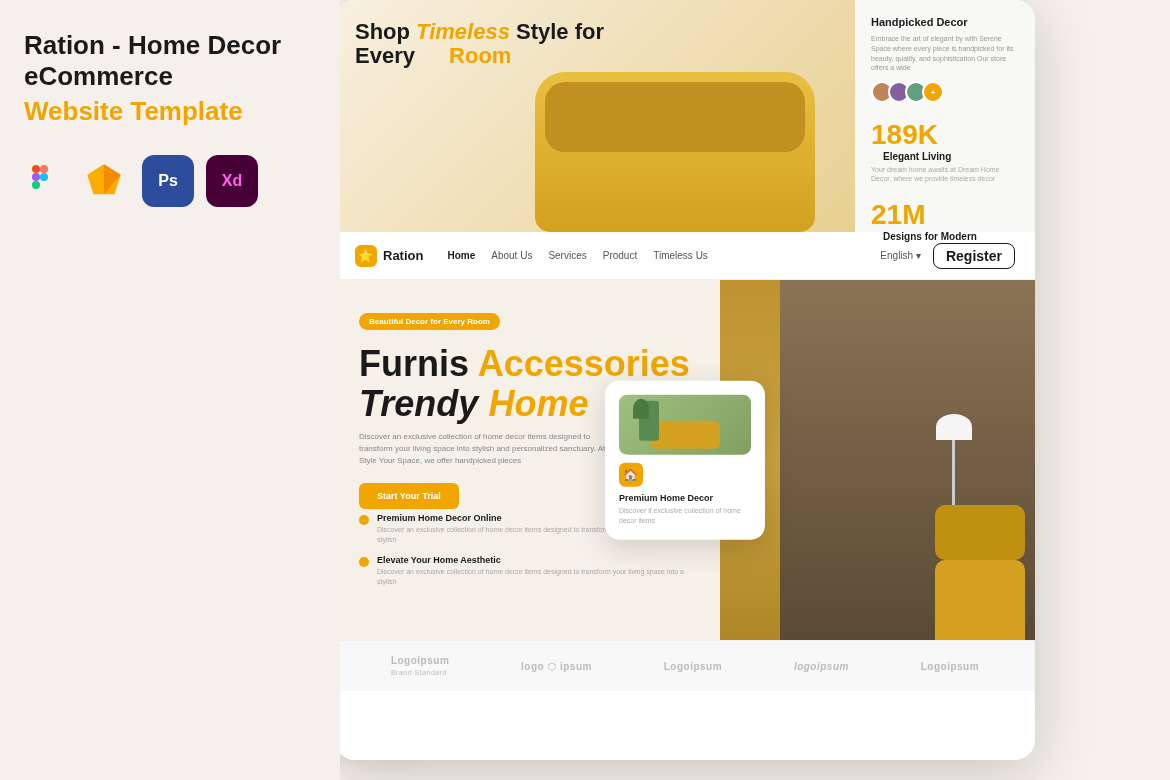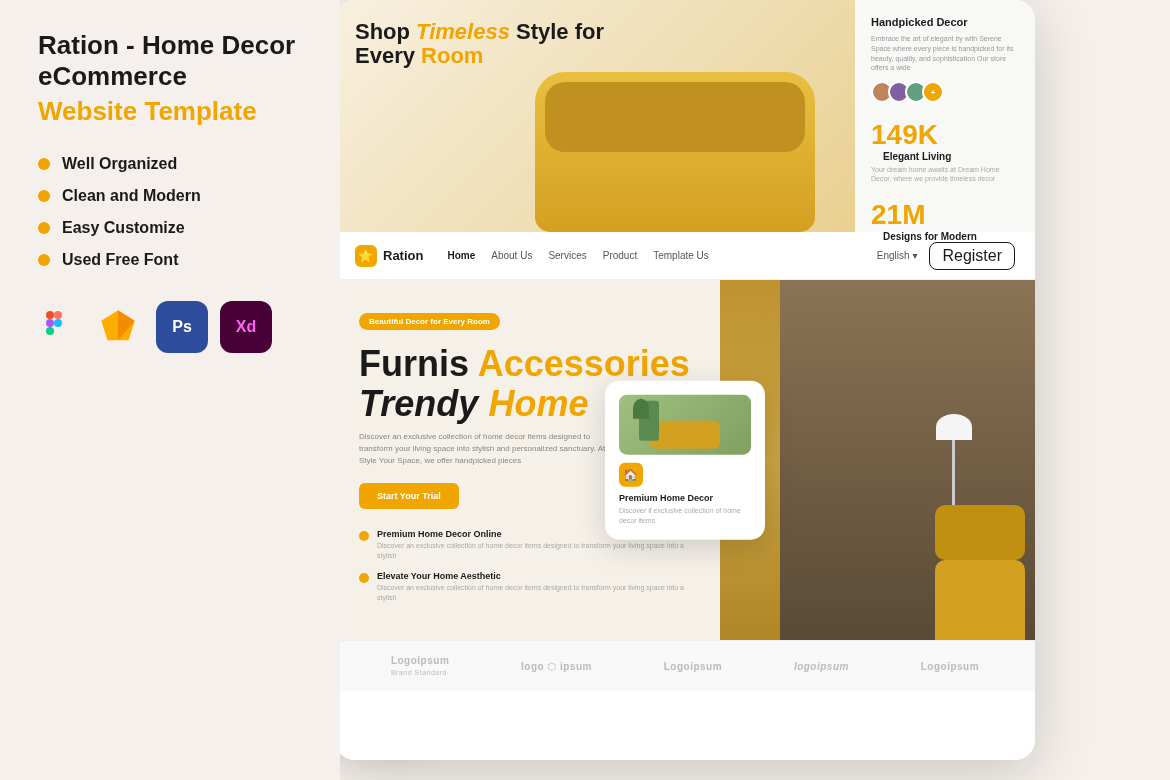--- a/index.html
+++ b/index.html
@@ -12,21 +12,21 @@
       position: relative;
     }
 
     
     .left-panel {
       position: absolute;
       left: 0; top: 0;
       width: 340px;
       height: 780px;
       background: #f5f0eb;
-      padding: 30px 38px;
+      padding: 30px 24px;
       z-index: 10;
     }
 
     .main-title {
       font-size: 26px;
       font-weight: 800;
       color: #1a1a1a;
       line-height: 1.2;
       margin-bottom: 4px;
     }
@@ -384,22 +384,22 @@
 
     .nav-lang {
       font-size: 10px;
       color: #555;
     }
 
     .nav-register {
       border: 1.5px solid #1a1a1a;
       border-radius: 8px;
       padding: 4px 12px;
-      font-size: 16px;
-      font-weight: 400;
+      font-size: 14px;
+      font-weight: 700;
       color: #1a1a1a;
     }
 
     
     .front-hero {
       position: relative;
       height: 360px;
       overflow: hidden;
     }
 
@@ -443,21 +443,21 @@
     }
 
     .hero-cta {
       display: inline-block;
       background: #f0a500;
       color: #fff;
       font-size: 9px;
       font-weight: 700;
       padding: 8px 18px;
       border-radius: 6px;
-      margin-bottom: 20px;
+      margin-bottom: 4px;
     }
 
     .hero-features {
       display: flex;
       flex-direction: column;
       gap: 10px;
     }
 
     .hero-feature {
       display: flex;
@@ -657,38 +657,20 @@
   </style>
 </head>
 <body>
 
 <div class="left-panel">
   <div>
     <div class="main-title">Ration - Home Decor eCommerce</div>
     <div class="main-subtitle">Website Template</div>
   </div>
 
-  <ul class="features-list">
-    <li>
-      <span class="bullet"></span>
-      <span>Well Organized</span>
-    </li>
-    <li>
-      <span class="bullet"></span>
-      <span>Clean and Modern</span>
-    </li>
-    <li>
-      <span class="bullet"></span>
-      <span>Easy Customize</span>
-    </li>
-    <li>
-      <span class="bullet"></span>
-      <span>Used Free Font</span>
-    </li>
-  </ul>
 
   <div class="tool-icons">
 
     <div class="tool-icon tool-figma">
       <svg width="40" height="40" viewBox="0 0 50 50">
         <rect x="15" y="5" width="10" height="10" rx="5" fill="#F24E1E"></rect>
         <rect x="25" y="5" width="10" height="10" rx="5" fill="#FF7262"></rect>
         <rect x="15" y="15" width="10" height="10" rx="5" fill="#A259FF"></rect>
         <rect x="15" y="25" width="10" height="10" rx="5" fill="#0ACF83"></rect>
         <circle cx="30" cy="20" r="5" fill="#1ABCFE"></circle>
@@ -799,56 +781,56 @@
             <div style="width:100%;height:100%;background:linear-gradient(180deg,#e8c040 0%,#d4a020 100%);border-radius:30px 30px 15px 15px;position:relative;">
               <div style="position:absolute;top:10px;left:10px;right:10px;height:70px;background:#c09020;border-radius:20px;"></div>
             </div>
           </div>
 
           <div style="position:absolute;left:20px;top:20px;">
             <div style="font-size:22px;font-weight:900;color:#1a1a1a;line-height:1.1;">
               Shop <em style="color:#f0a500;">Timeless</em> <span>Style for</span>
             </div>
             <div style="font-size:22px;font-weight:900;color:#1a1a1a;line-height:1.1;">
-              <span>Every</span> <span style="color:#f0a500;">Room</span>
+              <span>Every</span> <span style="color:#f0a500;margin-left:28px;">Room</span>
             </div>
           </div>
         </div>
       </div>
       <div class="front-top-right">
         <div class="handpicked-title">Handpicked Decor</div>
         <div class="handpicked-text">Embrace the art of elegant by with Serene Space where every piece is handpicked for its beauty, quality, and sophistication Our store offers a wide</div>
         <div class="avatar-row">
           <div class="avatar avatar-1"></div>
           <div class="avatar avatar-2"></div>
           <div class="avatar avatar-3"></div>
           <div class="avatar avatar-plus">+</div>
         </div>
 
         <div style="margin-top:16px;">
-          <div class="stat-number">149K</div>
+          <div class="stat-number">189K</div>
           <div class="stat-label">Elegant Living</div>
           <div class="stat-desc">Your dream home awaits at Dream Home Decor, where we provide timeless decor</div>
           <div class="stat-number">21M</div>
           <div class="stat-label">Designs for Modern</div>
         </div>
       </div>
     </div>
 
     <div class="front-nav">
       <div class="nav-logo">
         <div class="nav-logo-icon">⭐</div>
         <span>Ration</span>
       </div>
       <div class="nav-links">
         <span class="nav-link active">Home</span>
         <span class="nav-link">About Us</span>
         <span class="nav-link">Services</span>
         <span class="nav-link">Product</span>
-        <span class="nav-link">Template Us</span>
+        <span class="nav-link">Timeless Us</span>
       </div>
       <div class="nav-right">
         <span class="nav-lang">
           <span>English</span> ▾
         </span>
         <div class="nav-register">Register</div>
       </div>
     </div>
 
     <div class="front-hero">

